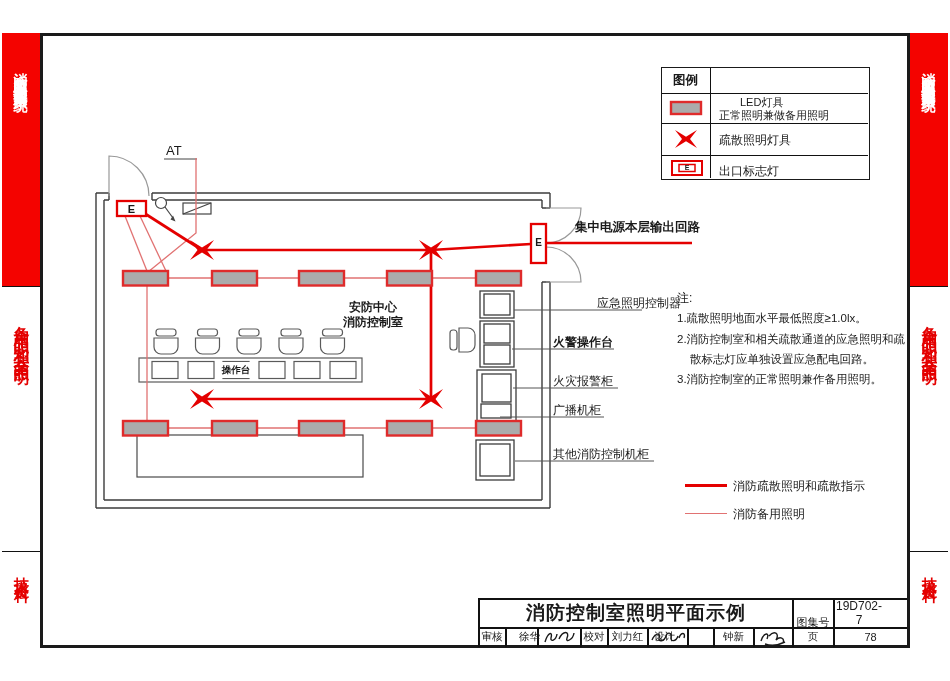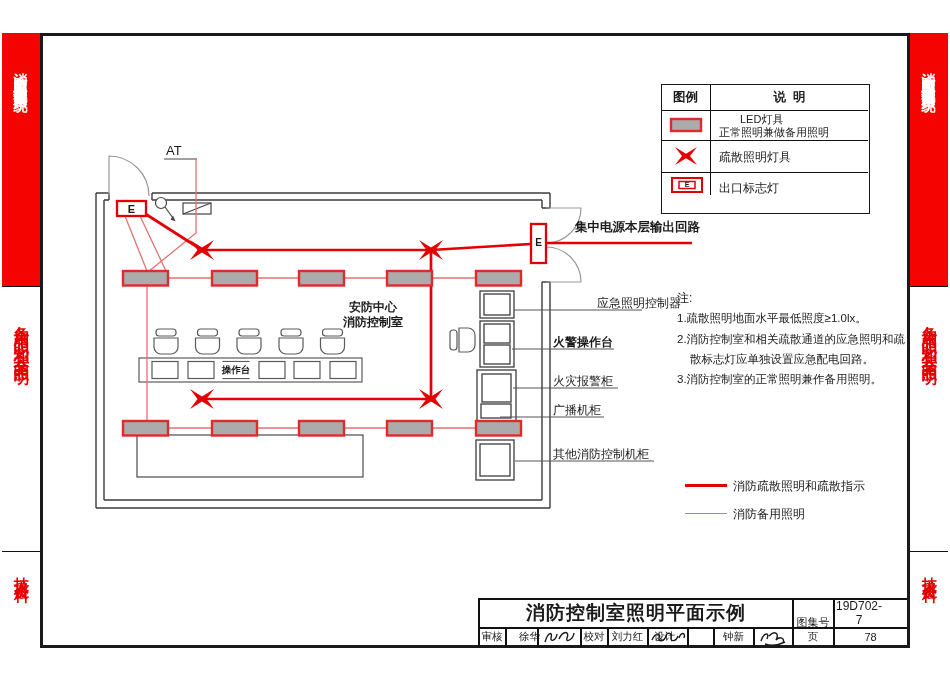--- a/index.html
+++ b/index.html
@@ -176,28 +176,27 @@
   <div class="abs cellc lbl" style="left:340px;top:315px;width:66px;height:14px;font-size:12px;font-weight:bold;">消防控制室</div>
   <div class="abs cellc" style="left:220px;top:362px;width:32px;height:16px;font-size:9.5px;font-weight:bold;background:#fff;">操作台</div>
   <div class="abs lbl" style="left:575px;top:219px;font-size:12.5px;font-weight:bold;">集中电源本层输出回路</div>
 
   <div class="abs lbl" style="left:553px;top:295px;font-size:12px;margin-left:44px;">应急照明控制器</div>
   <div class="abs lbl" style="left:553px;top:334px;font-size:12px;font-weight:bold;">火警操作台</div>
   <div class="abs lbl" style="left:553px;top:373px;font-size:12px;">火灾报警柜</div>
   <div class="abs lbl" style="left:553px;top:402px;font-size:12px;">广播机柜</div>
   <div class="abs lbl" style="left:553px;top:446px;font-size:12px;">其他消防控制机柜</div>
 
-  <div class="abs" style="left:661px;top:84px;width:209px;height:130px;border:1.5px solid #1a1a1a;box-sizing:border-box;">
+  <div class="abs" style="left:661px;top:67px;width:209px;height:113px;border:1.5px solid #1a1a1a;box-sizing:border-box;">
     <div class="abs bline" style="left:47.5px;top:0;width:1.5px;height:110px;"></div>
     <div class="abs bline" style="left:0;top:24.5px;width:206px;height:1.5px;"></div>
     <div class="abs bline" style="left:0;top:54.5px;width:206px;height:1.5px;"></div>
     <div class="abs bline" style="left:0;top:86.5px;width:206px;height:1.5px;"></div>
 
     <div class="abs cellc" style="left:0;top:0;width:47px;height:24px;font-size:12.5px;font-weight:bold;">图例</div>
-    <div class="abs cellc" style="left:49px;top:0;width:157px;height:24px;font-size:12.5px;font-weight:bold;white-space:pre;">说  明</div>
 
     <svg class="abs" style="left:6px;top:32px;" width="36" height="16" viewBox="0 0 36 16">
       <rect x="3" y="2" width="30" height="12" fill="#ababab" stroke="#df2b2b" stroke-width="2.4"></rect>
     </svg>
     <div class="abs lbl" style="left:57px;top:27px;font-size:11px;margin-left:21px;">LED灯具</div>
     <div class="abs lbl" style="left:57px;top:40px;font-size:11px;">正常照明兼做备用照明</div>
 
     <svg class="abs" style="left:8px;top:60px;" width="32" height="22" viewBox="-16 -11 32 22">
       <path d="M-11,-9 L0,-2.3 L11,-9 L4,0 L11,9 L0,2.3 L-11,9 L-4,0 Z" fill="#e40000"></path>
     </svg>

